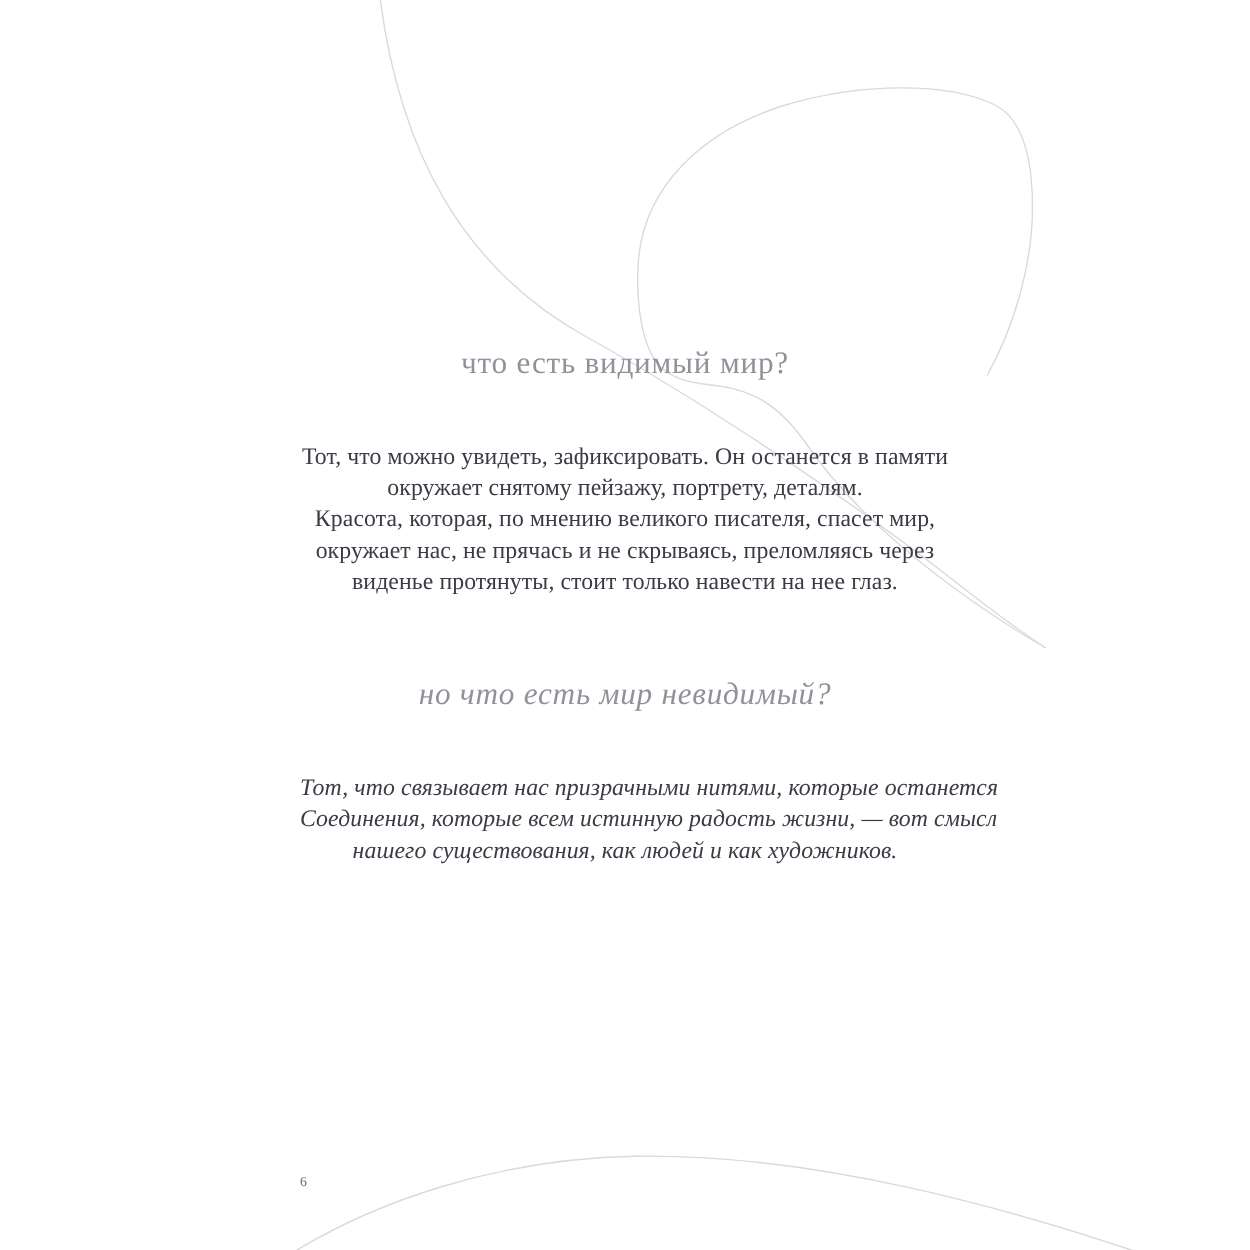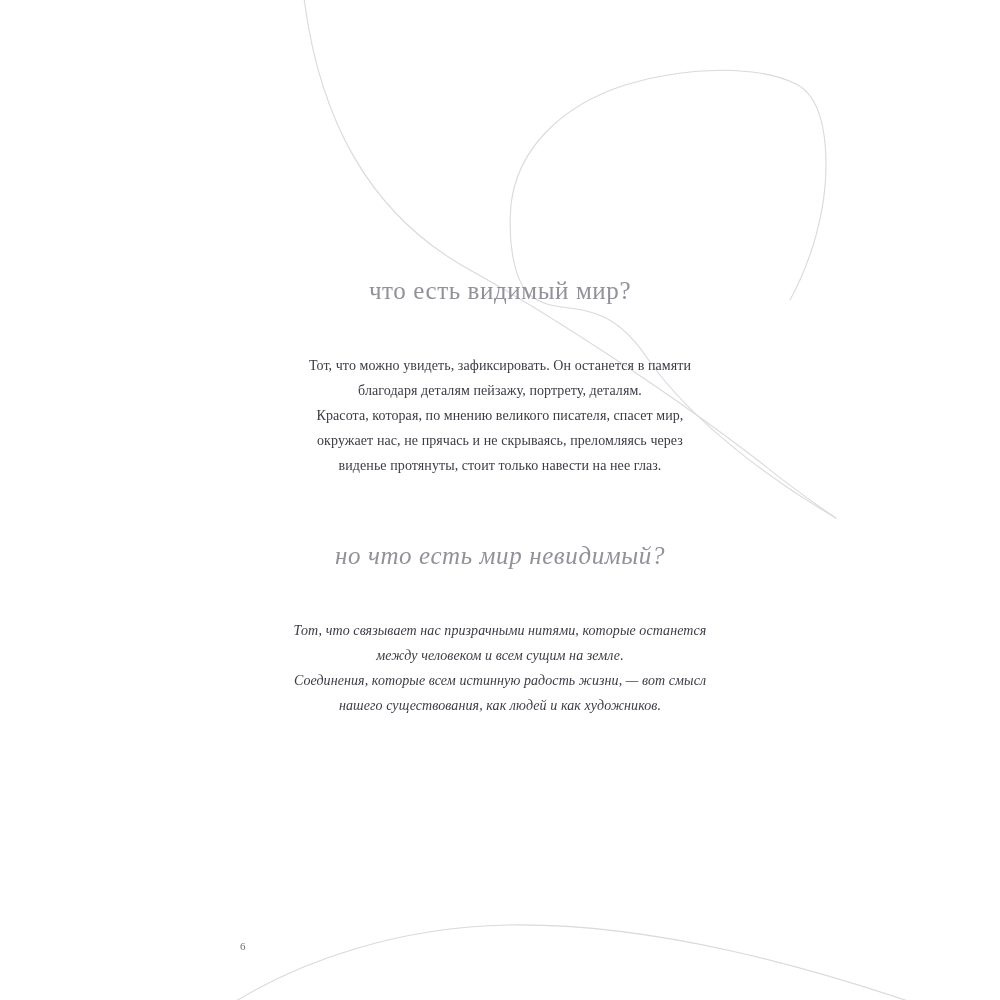--- a/index.html
+++ b/index.html
@@ -54,21 +54,21 @@
     font-weight: 400;
     color: #91919a;
     letter-spacing: 0.6px;
     line-height: 1.25;
     white-space: nowrap;
   }
   .body-block {
     margin: 0;
     padding: 0;
     font-family: "Liberation Serif", "DejaVu Serif", serif;
-    font-size: 14px;
+    font-size: 19px;
     font-weight: 400;
     color: #3b3b45;
     line-height: 25px;
     letter-spacing: 0.08px;
   }
   .section-visible .body-block { margin-top: 47px; }
   .section-invisible .body-block { margin-top: 47px; }
   .body-line {
     display: block;
     white-space: nowrap;
@@ -98,32 +98,31 @@
       <path d="M 228 1006 C 300 960, 400 927, 508 925 C 640 923, 800 958, 1006 1036"></path>
     </g>
   </svg>
 
   <div class="content-layer">
 
     <section class="section section-visible">
       <h2 class="heading">что есть видимый мир?</h2>
       <p class="body-block">
         <span class="body-line">Тот, что можно увидеть, зафиксировать. Он останется в памяти</span>
-        <span class="body-line">благодаря деталям пейзажу, портрету, деталям.</span>
+        <span class="body-line">окружает снятому пейзажу, портрету, деталям.</span>
         <span class="body-line">Красота, которая, по мнению великого писателя, спасет мир,</span>
         <span class="body-line">окружает нас, не прячась и не скрываясь, преломляясь через</span>
         <span class="body-line">виденье протянуты, стоит только навести на нее глаз.</span>
       </p>
     </section>
 
     <section class="section section-invisible">
       <h2 class="heading">но что есть мир невидимый?</h2>
       <p class="body-block">
         <span class="body-line">Тот, что связывает нас призрачными нитями, которые останется</span>
-        <span class="body-line">между человеком и всем сущим на земле.</span>
         <span class="body-line">Соединения, которые всем истинную радость жизни, — вот смысл</span>
         <span class="body-line">нашего существования, как людей и как художников.</span>
       </p>
     </section>
 
     <div class="page-number">6</div>
 
   </div>
 </div>
 

